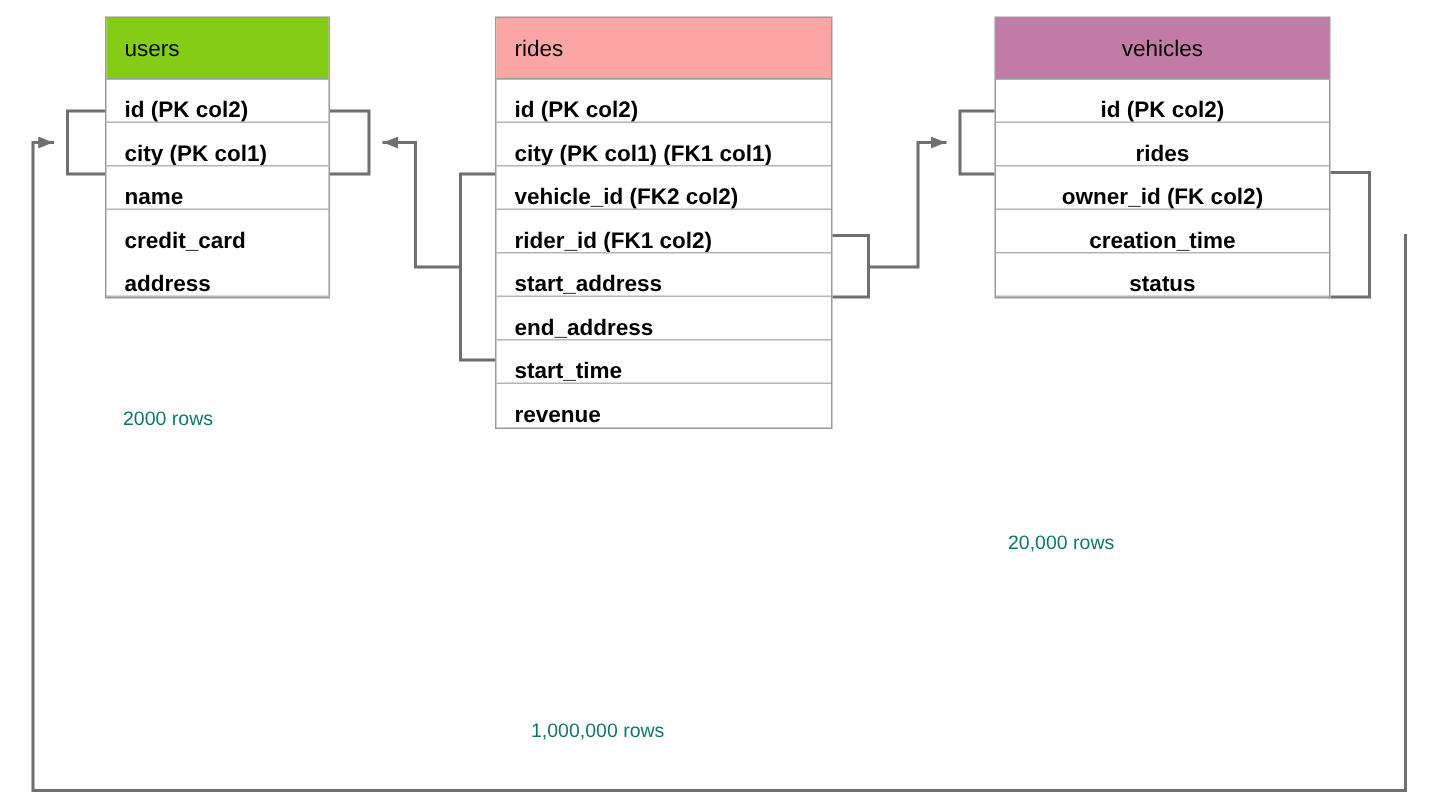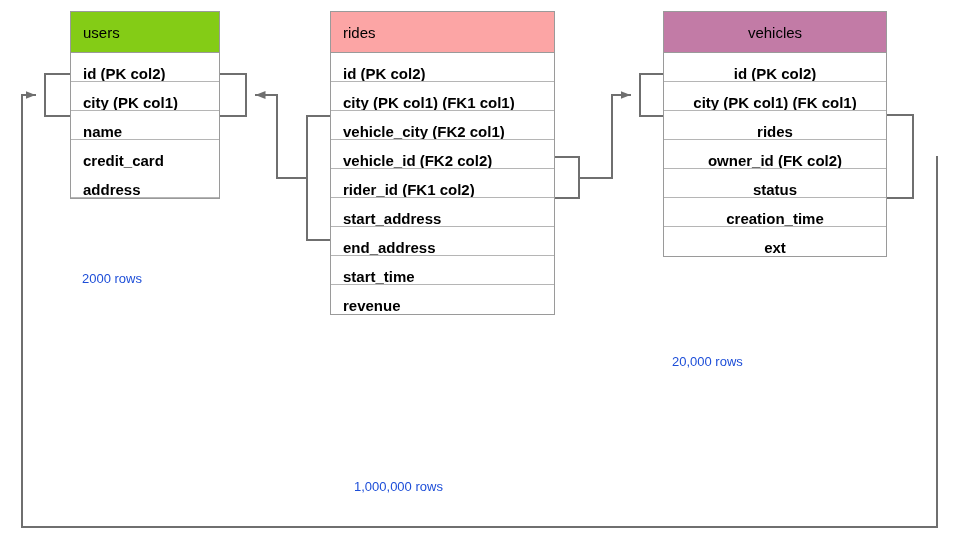--- a/index.html
+++ b/index.html
@@ -51,21 +51,21 @@
     white-space: nowrap;
     overflow: hidden;
     font-weight: bold;
   }
   .field-row.last {
     border-bottom: none;
   }
   .rowcount {
     position: absolute;
     font-size: 13px;
-    color: #1d4ed8;
+    color: #0f766e;
     white-space: nowrap;
   }
 </style>
 </head>
 <body>
 
 <div id="canvas">
 
   <svg id="wires" width="960" height="540" viewBox="0 0 960 540">
     <defs>
@@ -106,35 +106,32 @@
     <div class="field-row">name</div>
     <div class="field-row last">credit_card</div>
     <div class="field-row">address</div>
   </div>
   <div class="rowcount" style="left:82px; top:271px;">2000 rows</div>
 
   <div class="entity" style="left:330px; top:11px; width:225px;">
     <div class="entity-header" style="background:#fca5a5;">rides</div>
     <div class="field-row">id (PK col2)</div>
     <div class="field-row">city (PK col1) (FK1 col1)</div>
-    <div class="field-row">vehicle_city (FK2 col1)</div>
     <div class="field-row">vehicle_id (FK2 col2)</div>
     <div class="field-row">rider_id (FK1 col2)</div>
     <div class="field-row">start_address</div>
     <div class="field-row">end_address</div>
     <div class="field-row">start_time</div>
     <div class="field-row last">revenue</div>
   </div>
   <div class="rowcount" style="left:354px; top:479px;">1,000,000 rows</div>
 
   <div class="entity" style="left:663px; top:11px; width:224px;text-align:center;">
     <div class="entity-header" style="background:#C27BA6;">vehicles</div>
     <div class="field-row">id (PK col2)</div>
-    <div class="field-row">city (PK col1) (FK col1)</div>
     <div class="field-row">rides</div>
     <div class="field-row">owner_id (FK col2)</div>
+    <div class="field-row">creation_time</div>
     <div class="field-row">status</div>
-    <div class="field-row">creation_time</div>
-    <div class="field-row last">ext</div>
   </div>
   <div class="rowcount" style="left:672px; top:354px;">20,000 rows</div>
 
 </div>
 
 </body></html>

